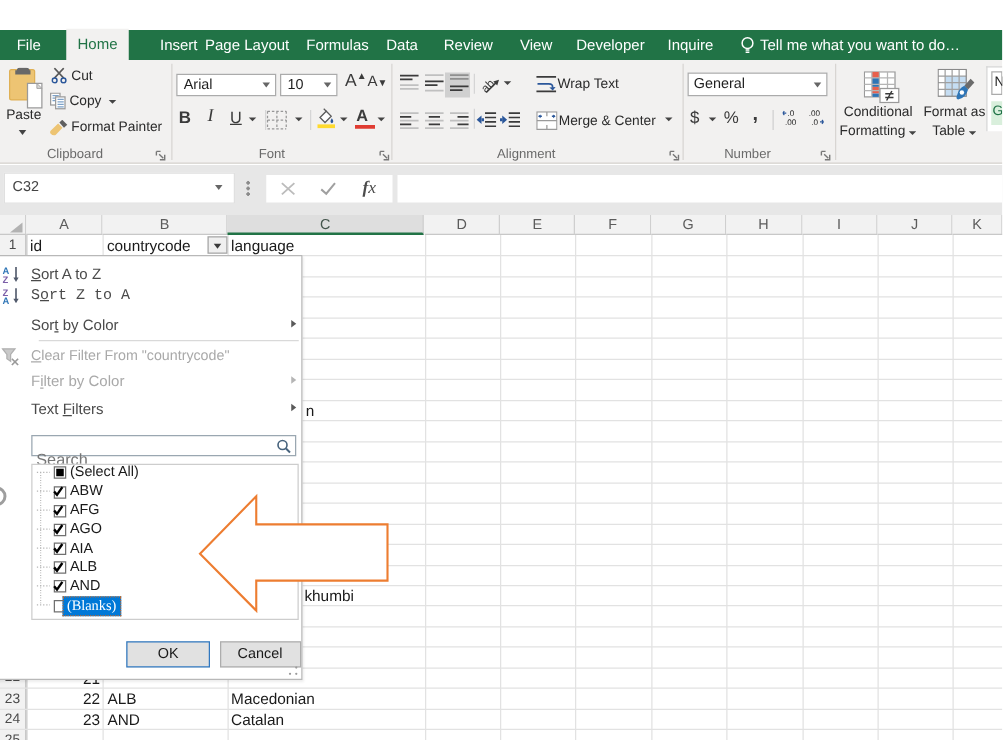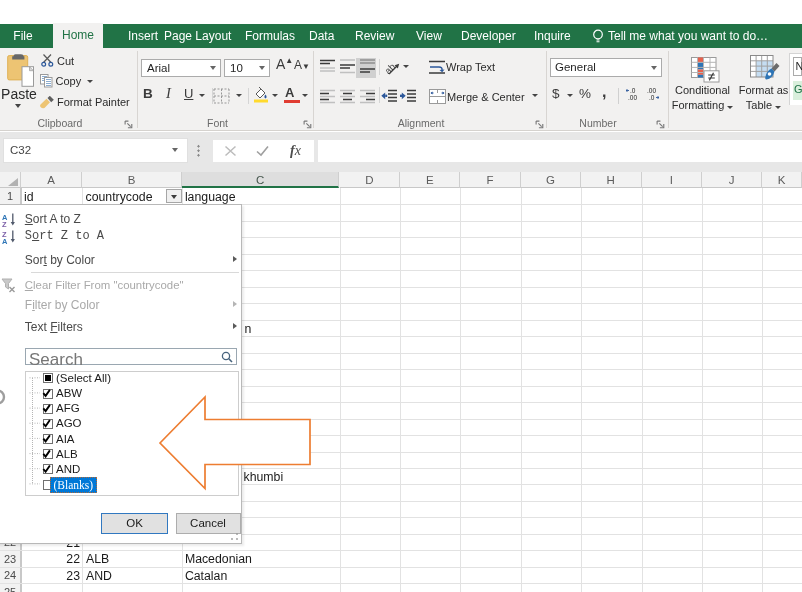--- a/index.html
+++ b/index.html
@@ -152,21 +152,21 @@
 </div>
 
 <div id="ribbon">
 
   <svg class="abs" style="left:7px;top:6px;" width="28" height="34" viewBox="0 0 28 34">
     <rect x="0.7" y="1.6" width="20" height="24.3" rx="1.5" fill="#edc473" stroke="#dfb055"></rect>
     <path d="M6.5 2.2 Q6.5 0.2 8.5 0.2 H14 Q16.6 0.2 16.6 2.2 L17.4 2.2 L17.4 5.6 L5.2 5.6 L5.2 2.2 Z" fill="#686868"></path>
     <rect x="15" y="12.7" width="11.5" height="19.6" fill="#fff" stroke="#9a9a9a"></rect>
     <path d="M22.5 12.7 L26.5 16.7 L22.5 16.7 Z" fill="#d8d8d8" stroke="#9a9a9a" stroke-width="0.7"></path>
   </svg>
-  <div class="rbtn-txt" style="left:0px;top:38px;width:38px;text-align:center;font-size:14px;">Paste</div>
+  <div class="rbtn-txt" style="left:0px;top:38px;width:38px;text-align:center;font-size:11px;">Paste</div>
   <span class="darr" style="position:absolute;left:15px;top:55.5px;"></span>
   <svg class="abs" style="left:41px;top:5.5px;" width="13" height="13" viewBox="0 0 13 13">
     <path d="M2.5 0.5 L10 8.5 M10 0.5 L2.5 8.5" stroke="#585858" stroke-width="1.2" fill="none"></path>
     <circle cx="2.7" cy="10.3" r="1.9" fill="none" stroke="#2b579a" stroke-width="1.2"></circle>
     <circle cx="9.8" cy="10.3" r="1.9" fill="none" stroke="#2b579a" stroke-width="1.2"></circle>
   </svg>
   <div class="rbtn-txt" style="left:57px;top:7px;">Cut</div>
   <svg class="abs" style="left:40px;top:26px;" width="13" height="14" viewBox="0 0 13 14">
     <rect x="0.5" y="0.5" width="7.5" height="9.5" fill="#fff" stroke="#9a9a9a"></rect>
     <path d="M2 2.5 H7 M2 4.5 H7 M2 6.5 H7" stroke="#7da2c9" stroke-width="0.9"></path>
@@ -369,21 +369,21 @@
     <path d="M1 1 H11 L7.5 5.5 V11 L4.5 9 V5.5 Z" fill="#c9c9c9" stroke="#b0b0b0"></path>
     <path d="M8.5 9 L13.5 14 M13.5 9 L8.5 14" stroke="#9a9a9a" stroke-width="1.4"></path>
   </svg>
   <div class="mitem mgray" style="top:74px;font-size:11.4px;"><u class="mn">C</u>lear Filter From "countrycode"</div>
   <div class="mitem mgray" style="top:93px;">F<u class="mn">i</u>lter by Color</div>
   <span class="msub" style="top:96px;border-left-color:#b5b5b5;"></span>
   <div class="mitem" style="top:115px;">Text <u class="mn">F</u>ilters</div>
   <span class="msub" style="top:117.5px;"></span>
 
   <div id="msearch">
-    <div style="position:absolute;left:3px;top:1px;font-size:17px;color:#767676;">Search</div>
+    <div style="position:absolute;left:3px;top:11px;font-size:13px;color:#767676;">Search</div>
     <svg style="position:absolute;right:3px;top:2px;" width="12" height="12" viewBox="0 0 12 12">
       <circle cx="5" cy="5" r="3.6" fill="none" stroke="#47637d" stroke-width="1.3"></circle>
       <path d="M7.8 7.8 L11 11" stroke="#47637d" stroke-width="1.6"></path>
     </svg>
   </div>
 
   <div id="mlist">
     <div class="abs" style="left:5.5px;top:6.4px;width:1px;height:106px;background-image:linear-gradient(#b5b5b5 1px,transparent 1px);background-size:1px 2px;"></div>
     <div class="cb" style="top:1.4px;background:#fff;">
           <div style="position:absolute;left:1px;top:1px;width:6px;height:6px;background:#000;"></div>

